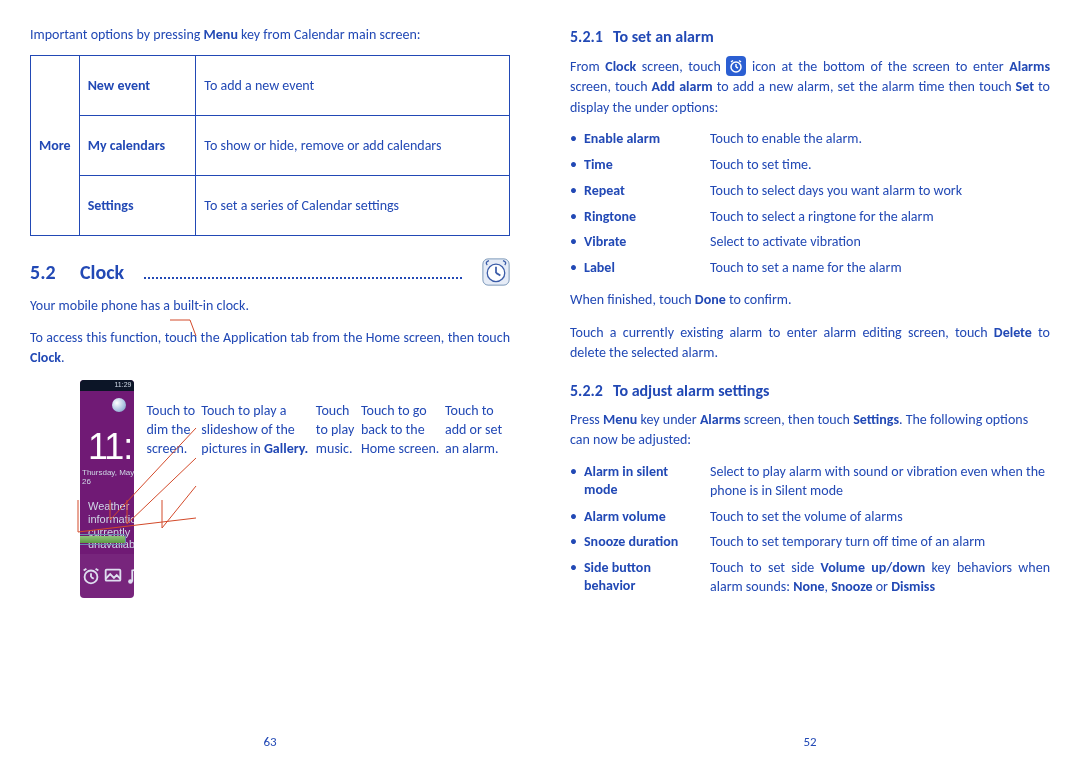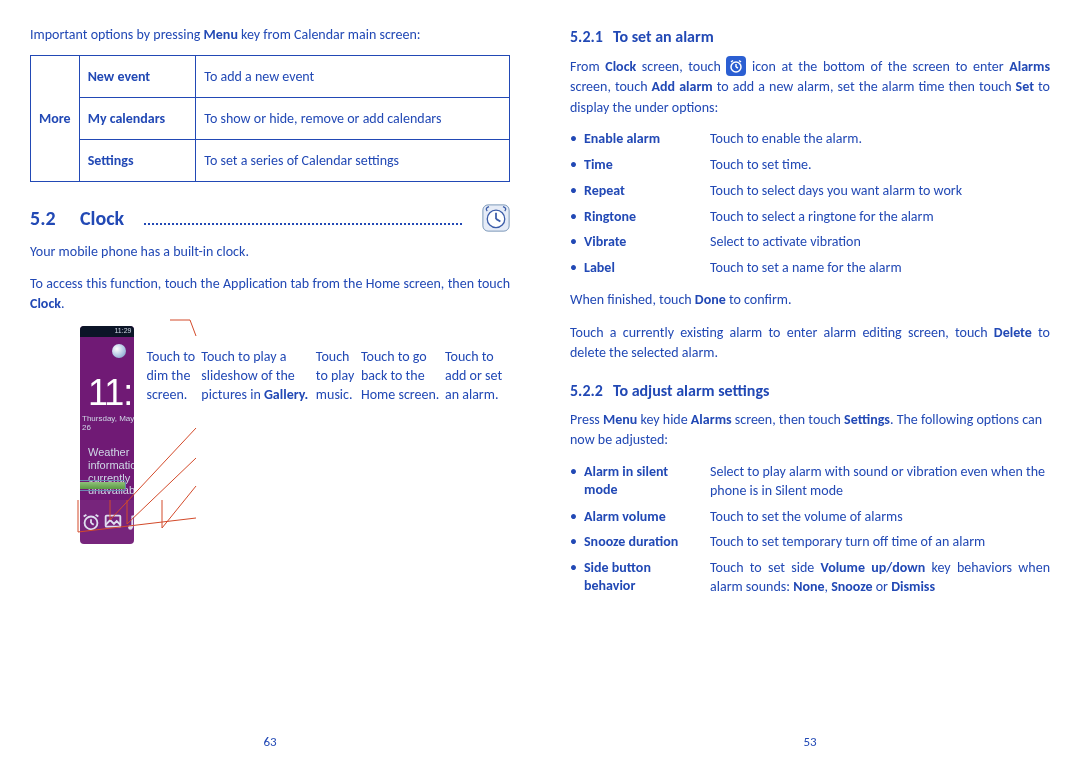--- a/index.html
+++ b/index.html
@@ -25,21 +25,21 @@
   .intro { margin-bottom: 10px; line-height: 1.4; }
 
   
   table.cal {
     border-collapse: collapse;
     width: 100%;
     margin-bottom: 22px;
   }
   table.cal td {
     border: 1px solid #2249b5;
-    padding: 12px 8px;
+    padding: 21px 8px;
     vertical-align: middle;
     font-size: 14px;
   }
   table.cal td.row-label { font-weight: bold; }
   table.cal td.more-cell { font-weight: bold; width: 34px; }
 
   
   .sec-heading {
     display: flex;
     align-items: center;
@@ -384,21 +384,21 @@
 
   <p class="body justify">
     <span>Touch a currently existing alarm to enter alarm editing screen, touch </span><span class="bold">Delete</span><span> to delete the selected alarm.</span>
   </p>
 
   <h3 class="subsec" style="margin-top:18px">
     <span class="subnum">5.2.2</span><span>To adjust alarm settings</span>
   </h3>
 
   <p class="body">
-    <span>Press </span><span class="bold">Menu</span><span> key hide </span><span class="bold">Alarms</span><span> screen, then touch </span><span class="bold">Settings</span><span>. The following options can now be adjusted:</span>
+    <span>Press </span><span class="bold">Menu</span><span> key under </span><span class="bold">Alarms</span><span> screen, then touch </span><span class="bold">Settings</span><span>. The following options can now be adjusted:</span>
   </p>
 
   <div class="opts">
     <div class="opt">
         <span class="bullet">•</span>
         <span class="label">Alarm in silent mode</span>
         <span class="desc">Select to play alarm with sound or vibration even when the phone is in Silent mode</span>
       </div>
     <div class="opt">
         <span class="bullet">•</span>
@@ -412,14 +412,14 @@
       </div>
     <div class="opt">
       <span class="bullet">•</span>
       <span class="label">Side button behavior</span>
       <span class="desc justify">
         <span>Touch to set side </span><span class="bold">Volume up/down</span><span> key behaviors when alarm sounds: </span><span class="bold">None</span><span>, </span><span class="bold">Snooze</span><span> or </span><span class="bold">Dismiss</span>
       </span>
     </div>
   </div>
 
-  <div class="page-num">53</div>
+  <div class="page-num">52</div>
 </div>
 
 </body></html>

